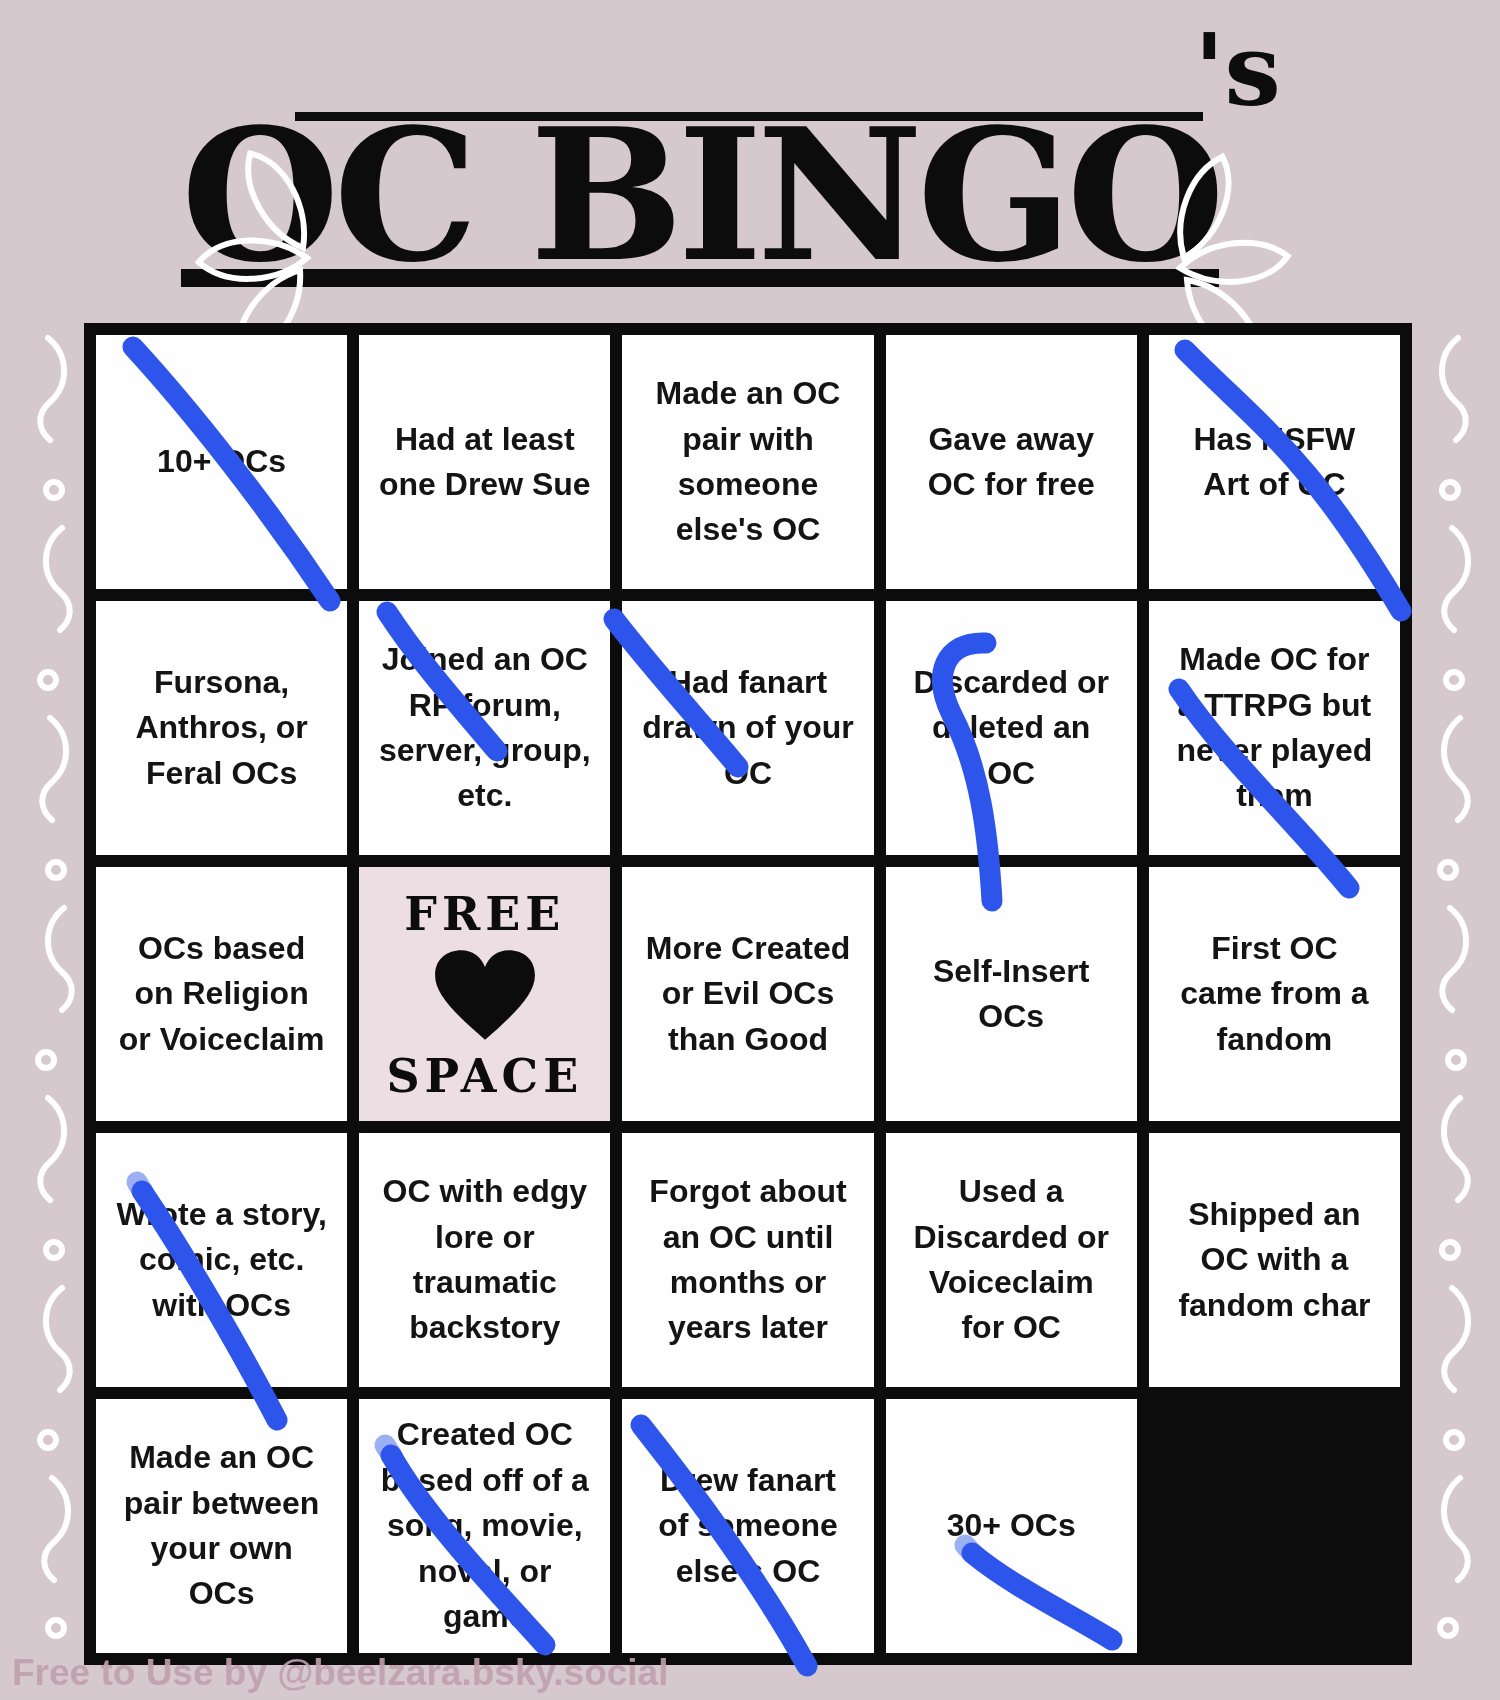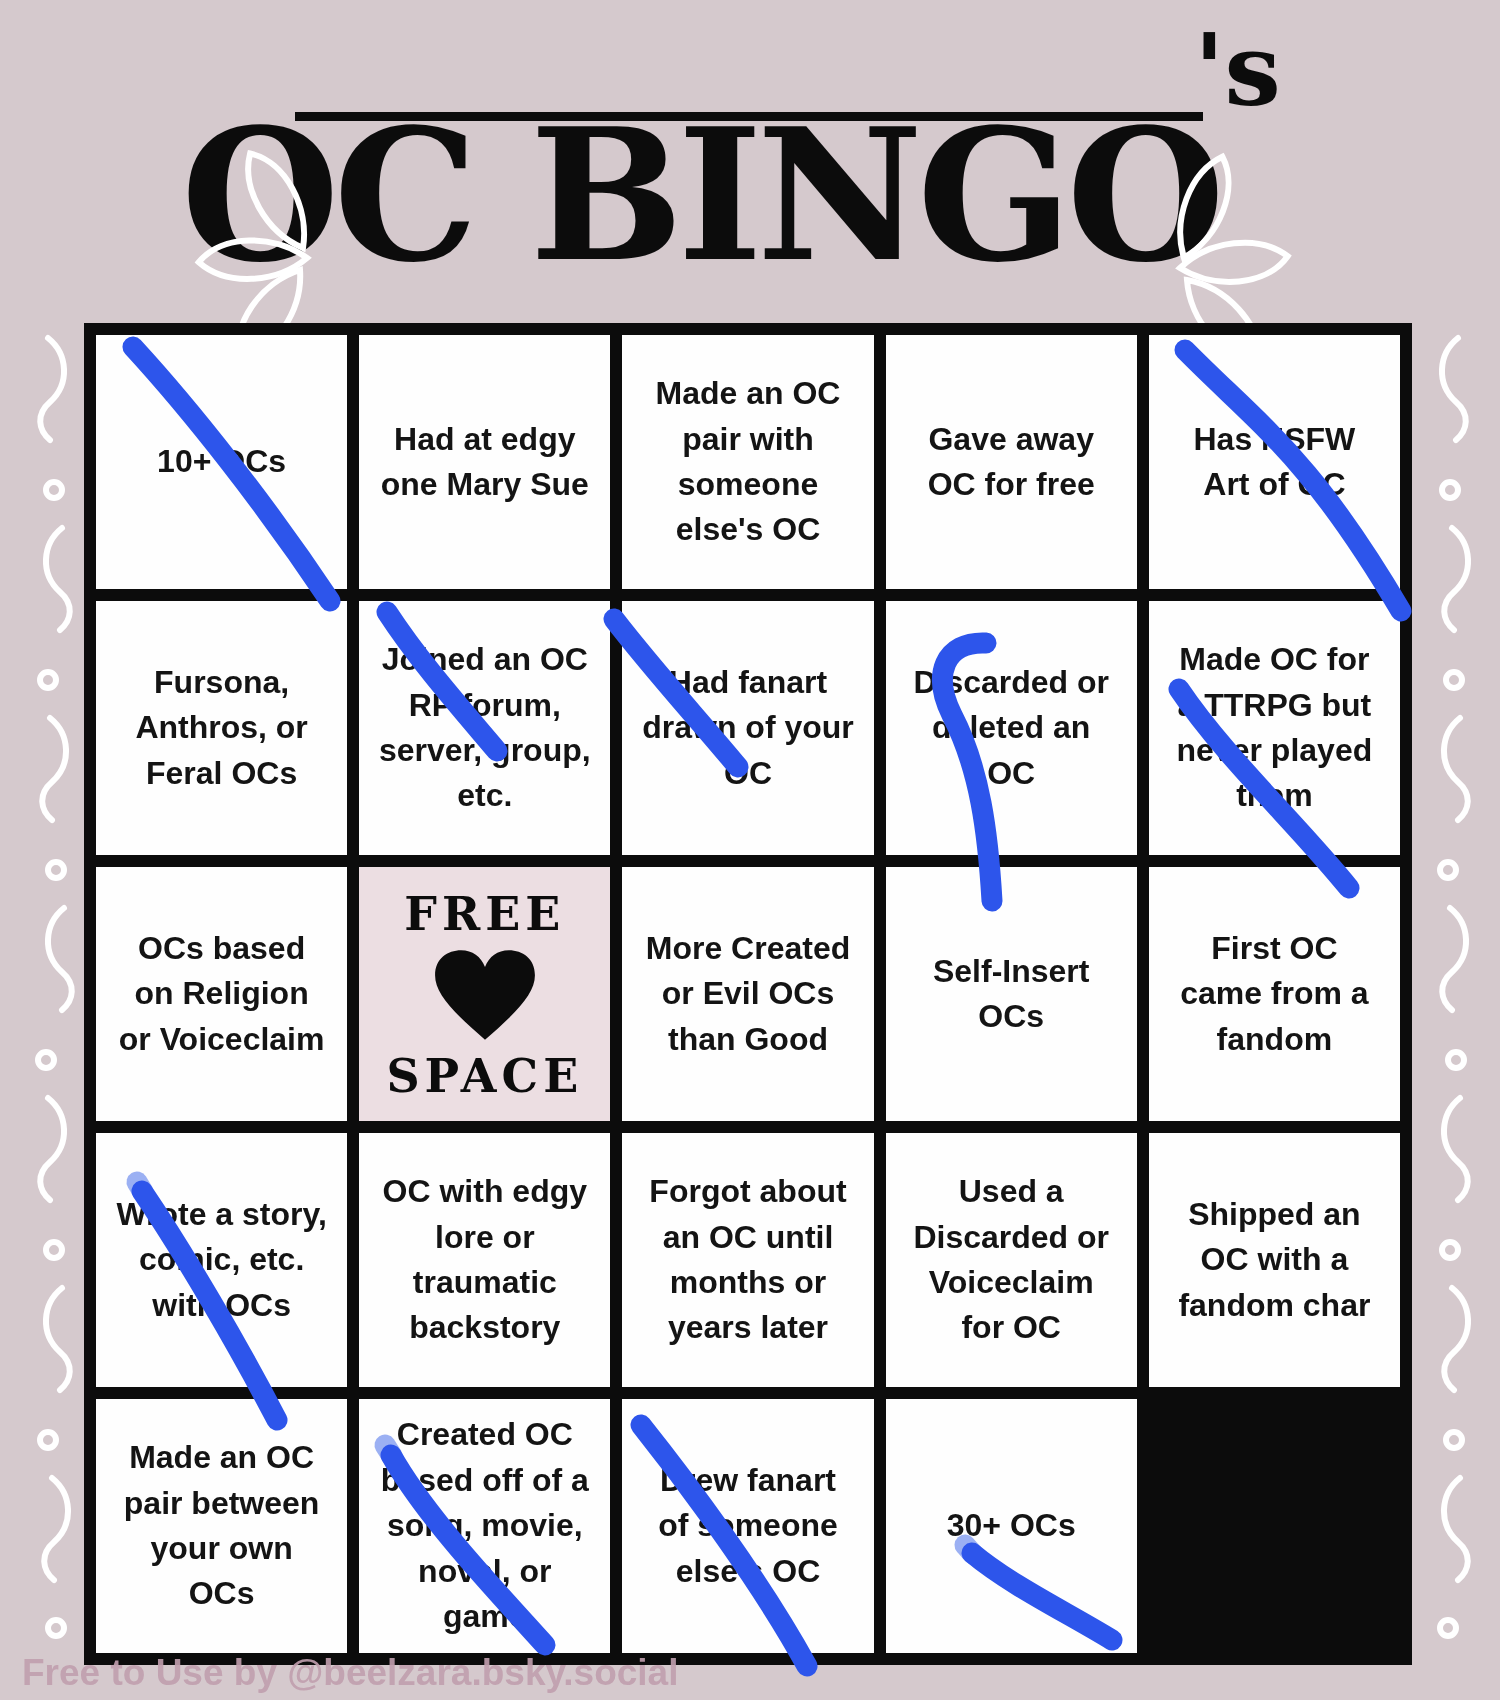--- a/index.html
+++ b/index.html
@@ -6,36 +6,36 @@
     --bg:#d5c9cd; --cell:#fefefe; --line:#0c0c0c; --free-bg:#ecdee2;
     --mark:#2d55eb; --mark-light:#9bb0f3; --credit:#c19fae; --deco:#ffffff;
     --ink:#141414;
   }
   html,body{margin:0;padding:0;}
   .card{position:relative;width:1500px;height:1700px;background:var(--bg);overflow:hidden;
         font-family:"Liberation Sans",sans-serif;}
   .name-line{position:absolute;left:295px;top:112px;width:908px;height:9px;background:var(--line);}
   .possessive{position:absolute;left:1194px;top:20px;font:700 100px/1 "DejaVu Serif",serif;color:var(--line);}
   .title{position:absolute;left:0;top:104px;width:1400px;margin:0;text-align:center;
-         font:700 182px/1 "DejaVu Serif",serif;letter-spacing:-6px;color:var(--line);}
+         font:700 182px/1 "DejaVu Serif",serif;letter-spacing:-6px;color:var(--line);text-decoration:underline;}
   .deco{position:absolute;pointer-events:none;}
   .deco path,.deco circle{stroke:var(--deco);stroke-width:6;fill:none;stroke-linecap:round;}
   .grid{position:absolute;left:84px;top:323px;width:1328px;height:1342px;box-sizing:border-box;
         background:var(--line);border:12px solid var(--line);
         display:grid;grid-template-columns:repeat(5,1fr);grid-template-rows:repeat(5,1fr);gap:12px;}
   .cell{position:relative;background:var(--cell);display:flex;align-items:center;justify-content:center;
         text-align:center;padding:6px 19px;box-sizing:border-box;color:var(--ink);
         font:700 32px/1.42 "Liberation Sans",sans-serif;}
   .cell .mark{position:absolute;left:0;top:0;overflow:visible;z-index:2;pointer-events:none;}
   .cell .mark path{fill:none;stroke:var(--mark);stroke-width:21;stroke-linecap:round;}
   .cell .mark path.cap{stroke:var(--mark-light);stroke-width:21;}
   .cell.free{background:var(--free-bg);flex-direction:column;justify-content:space-between;padding:24px 10px 22px;}
   .free-word{font:900 46px/1 "DejaVu Serif",serif;letter-spacing:5px;color:var(--line);}
   .heart{display:block;}
-  .credit{position:absolute;left:22px;top:1654px;font:700 37px/1 "Liberation Sans",sans-serif;
+  .credit{position:absolute;left:12px;top:1654px;font:700 37px/1 "Liberation Sans",sans-serif;
           color:var(--credit);opacity:.9;}
 </style>
 </head>
 <body>
 
 <div class="card">
 
   <div class="name-line"></div>
   <div class="possessive">'s</div>
   <h1 class="title">OC BINGO</h1>
@@ -92,21 +92,21 @@
   </svg>
 
   <div class="grid" id="bingo-grid">
       <div class="cell">
         <span>10+ OCs</span>
         <svg class="mark" width="251" height="254" viewBox="0 0 251 254">
           <path d="M 37 12 C 95 75, 170 170, 234 266"></path>
         </svg>
       </div>
       <div class="cell">
-        <span>Had at edgy one Mary Sue</span>
+        <span>Had at least one Drew Sue</span>
       </div>
       <div class="cell">
         <span>Made an OC pair with someone else's OC</span>
       </div>
       <div class="cell">
         <span>Gave away OC for free</span>
       </div>
       <div class="cell">
         <span>Has NSFW Art of OC</span>
         <svg class="mark" width="251" height="254" viewBox="0 0 251 254">

